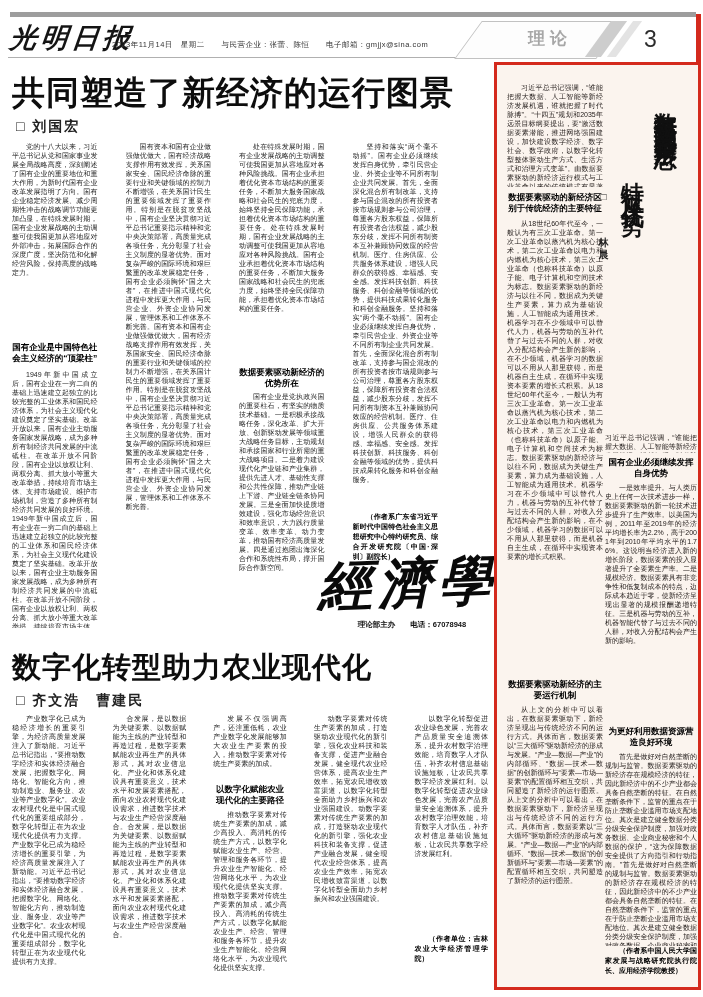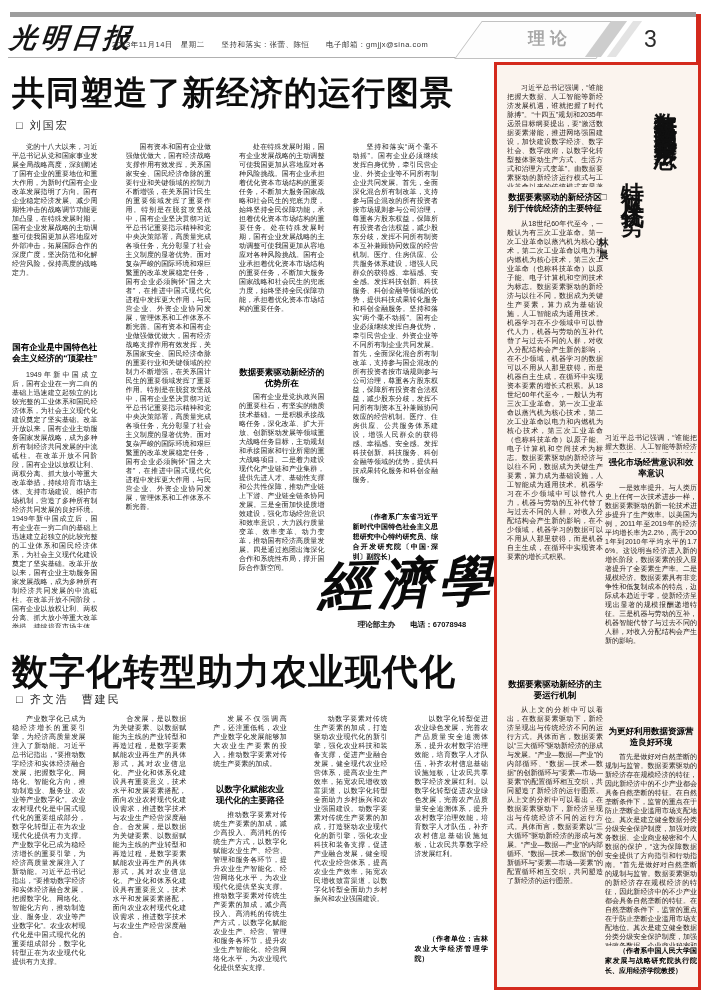--- a/index.html
+++ b/index.html
@@ -18,23 +18,23 @@
   .stripe{position:absolute;top:21px;height:36px;transform:skewX(-36deg);}
   .stripe.a{left:598px;width:16px;background:#cdcdcd;}
   .stripe.b{left:620px;width:9px;background:#e3e3e3;}
   .section-label{position:absolute;left:528px;top:27px;font-size:17px;font-weight:bold;
                  color:#a7a7a7;letter-spacing:5px;}
   .page-number{position:absolute;left:644px;top:26px;font-size:23px;color:#2c2c2c;}
   .red-edge{position:absolute;left:696px;top:14px;width:5px;height:52px;background:#d42a1d;}
   
   .headline1{position:absolute;left:12px;top:74px;width:440px;font-size:33px;font-weight:bold;
              color:#0d0d0d;letter-spacing:1px;line-height:38px;white-space:nowrap;}
-  .headline2{position:absolute;left:12px;top:648px;width:320px;font-size:36px;font-weight:bold;
+  .headline2{position:absolute;left:12px;top:648px;width:320px;font-size:29px;font-weight:bold;
              color:#0d0d0d;letter-spacing:1px;white-space:nowrap;}
-  .byline{position:absolute;font-size:11px;font-weight:normal;color:#222;letter-spacing:2px;}
+  .byline{position:absolute;font-size:14px;font-weight:bold;color:#222;letter-spacing:2px;}
   .cols{position:absolute;display:flex;}
   .col{text-align:justify;overflow:hidden;}
   .seg{font-size:7px;line-height:9px;color:#1d1d1d;text-align:justify;overflow:hidden;
        word-break:break-all;text-indent:2em;}
   .colhead{font-weight:bold;font-size:8.5px;line-height:11.5px;color:#000;overflow:hidden;
            text-align:center;text-indent:0;display:flex;align-items:center;justify-content:center;}
   .credit{font-weight:bold;font-size:7px;line-height:10px;color:#000;text-align:justify;
           overflow:hidden;word-break:break-all;text-indent:2em;}
   
   .calligraphy{position:absolute;left:318px;top:548px;width:160px;font-family:"DejaVu Serif",serif;
@@ -57,21 +57,21 @@
 </style>
 </head>
 <body>
 
 <div class="page">
 
   <div class="topbar"></div>
   <div class="masthead">光明日报</div>
   <div class="dateline">
     <span>2023年11月14日　星期二</span>
-    <span>坚持和落实：张蕾、陈恒</span>
+    <span>与民营企业：张蕾、陈恒</span>
     <span>电子邮箱：gmjjx@sina.com</span>
   </div>
   <div class="hdr-rule"></div>
   <div class="tab-outline"></div>
   <div class="stripe a"></div>
   <div class="stripe b"></div>
   <div class="section-label">理论</div>
   <div class="page-number">3</div>
   <div class="red-edge"></div>
 
@@ -133,21 +133,21 @@
     <div class="rb-leftcol">
       <div class="seg" style="height:104px;">习近平总书记强调，“谁能把握大数据、人工智能等新经济发展机遇，谁就把握了时代脉搏”。“十四五”规划和2035年远景目标纲要提出，要“激活数据要素潜能，推进网络强国建设，加快建设数字经济、数字社会、数字政府，以数字化转型整体驱动生产方式、生活方式和治理方式变革”。由数据要素驱动的新经济运行模式与工业革命以来的传统模式有显著差别和独特优势。对这些特征和优势加以深入分析，有利于全面把握新经济的发展规律，促进经济实现高质量发展。</div>
       <div class="colhead" style="height:32px;">数据要素驱动的新经济区别于传统经济的主要特征</div>
       <div class="seg" style="height:456px;">从18世纪60年代至今，一般认为有三次工业革命。第一次工业革命以蒸汽机为核心技术，第二次工业革命以电力和内燃机为核心技术，第三次工业革命（也称科技革命）以原子能、电子计算机和空间技术为标志。数据要素驱动的新经济与以往不同，数据成为关键生产要素，算力成为基础设施，人工智能成为通用技术。机器学习在不少领域中可以替代人力，机器与劳动的互补代替了与过去不同的人群，对收入分配结构会产生新的影响，在不少领域，机器学习的数据可以不用从人那里获得，而是机器自主生成，在循环中实现资本要素的增长式积累。从18世纪60年代至今，一般认为有三次工业革命。第一次工业革命以蒸汽机为核心技术，第二次工业革命以电力和内燃机为核心技术，第三次工业革命（也称科技革命）以原子能、电子计算机和空间技术为标志。数据要素驱动的新经济与以往不同，数据成为关键生产要素，算力成为基础设施，人工智能成为通用技术。机器学习在不少领域中可以替代人力，机器与劳动的互补代替了与过去不同的人群，对收入分配结构会产生新的影响，在不少领域，机器学习的数据可以不用从人那里获得，而是机器自主生成，在循环中实现资本要素的增长式积累。</div>
       <div class="colhead" style="height:30px;">数据要素驱动新经济的主要运行机制</div>
       <div class="seg" style="height:248px;">从上文的分析中可以看出，在数据要素驱动下，新经济呈现出与传统经济不同的运行方式。具体而言，数据要素以“三大循环”驱动新经济的形成与发展。“产业—数据—产业”的内部循环、“数据—技术—数据”的创新循环与“要素—市场—要素”的配置循环相互交织，共同塑造了新经济的运行图景。从上文的分析中可以看出，在数据要素驱动下，新经济呈现出与传统经济不同的运行方式。具体而言，数据要素以“三大循环”驱动新经济的形成与发展。“产业—数据—产业”的内部循环、“数据—技术—数据”的创新循环与“要素—市场—要素”的配置循环相互交织，共同塑造了新经济的运行图景。</div>
     </div>
 
     <div class="rb-rightcol">
       <div class="seg" style="height:20px;text-indent:0;">习近平总书记强调，“谁能把握大数据、人工智能等新经济发展机遇，谁就把握了时代脉搏”。“十四五”规划和2035年远景目标纲要提出，要“激活数据要素潜能，推进网络强国建设，加快建设数字经济、数字社会、数字政府，以数字化转型整体驱动生产方式、生活方式和治理方式变革”。由数据要素驱动的新经济运行模式与工业革命以来的传统模式有显著差别和独特优势。对这些特征和优势加以深入分析，有利于全面把握新经济的发展规律，促进经济实现高质量发展。</div>
-      <div class="colhead" style="height:30px;">强化市场经营意识和效率意识</div>
+      <div class="colhead" style="height:30px;">国有企业必须继续发挥自身优势</div>
       <div class="seg" style="height:220px;">一是效率提升。与人类历史上任何一次技术进步一样，数据要素驱动的新一轮技术进步提升了生产效率。以美国为例，2011年至2019年的经济平均增长率为2.2%，高于2001年到2010年平均水平的1.76%。这说明当经济进入新的增长阶段，数据要素的投入显著提升了全要素生产率。二是规模经济。数据要素具有非竞争性和低复制成本的特点，边际成本趋近于零，使新经济呈现出显著的规模报酬递增特征。三是机器与劳动的互补，机器智能代替了与过去不同的人群，对收入分配结构会产生新的影响。</div>
       <div class="colhead" style="height:30px;margin-top:19px;">为更好利用数据资源营造良好环境</div>
       <div class="seg" style="height:194px;">首先是做好对自然垄断的规制与监管。数据要素驱动的新经济存在规模经济的特征，因此新经济中的不少产业都会具备自然垄断的特征。在自然垄断条件下，监管的重点在于防止垄断企业滥用市场支配地位。其次是建立健全数据分类分级安全保护制度，加强对政务数据、企业商业秘密和个人数据的保护，“这为保障数据安全提供了方向指引和行动指南。”首先是做好对自然垄断的规制与监管。数据要素驱动的新经济存在规模经济的特征，因此新经济中的不少产业都会具备自然垄断的特征。在自然垄断条件下，监管的重点在于防止垄断企业滥用市场支配地位。其次是建立健全数据分类分级安全保护制度，加强对政务数据、企业商业秘密和个人数据的保护，“这为保障数据安全提供了方向指引和行动指南。”</div>
       <div class="credit" style="height:52px;">（作者系中国人民大学国家发展与战略研究院执行院长、应用经济学院教授）</div>
     </div>
   </div>
 
 </div>
 
 </body></html>

